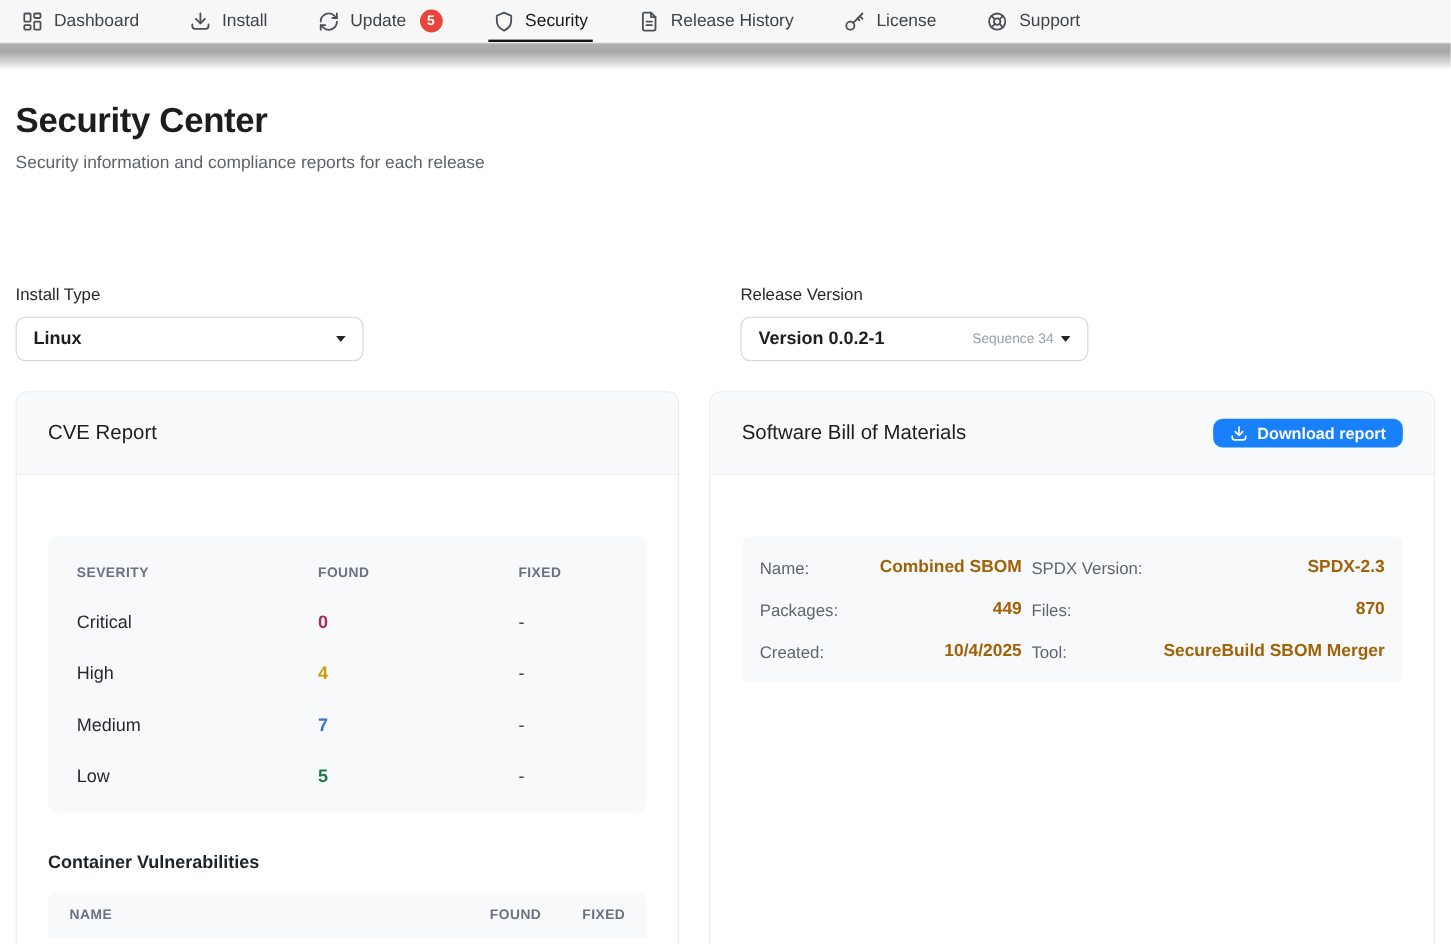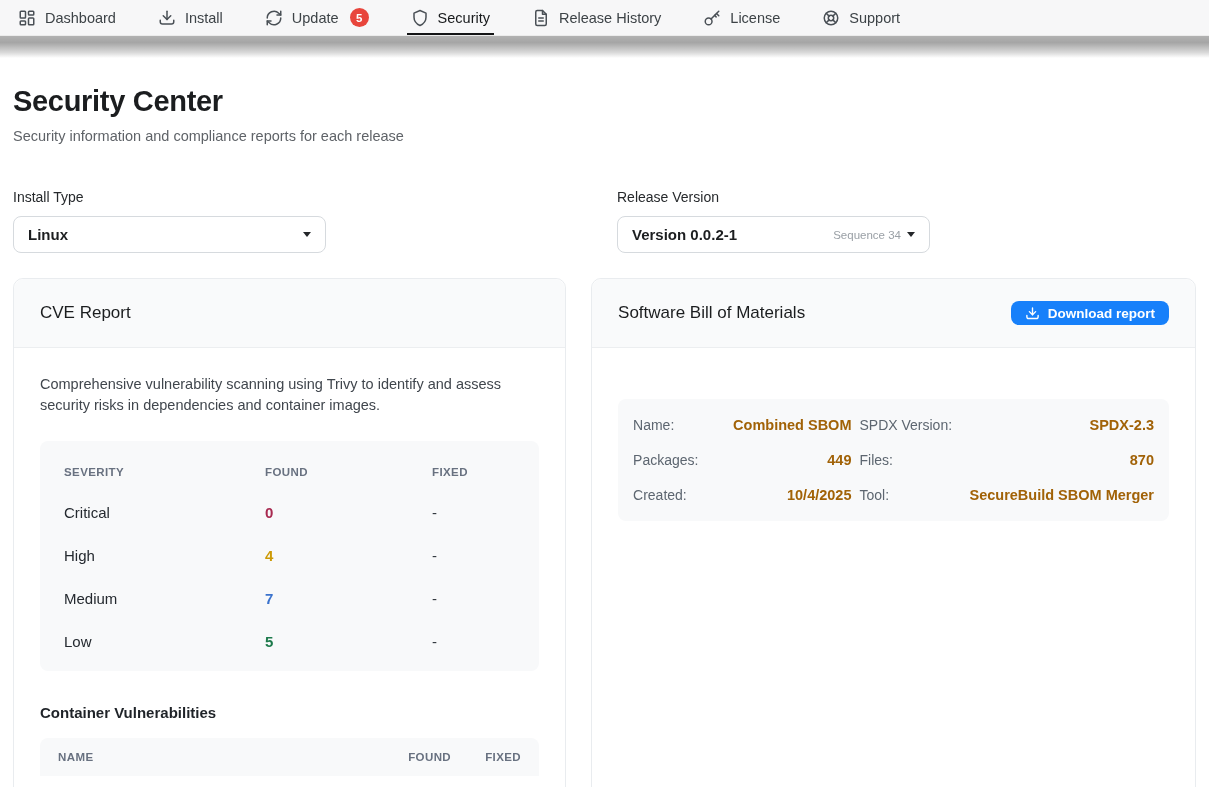--- a/index.html
+++ b/index.html
@@ -23,22 +23,22 @@
   .scroll-shadow { height:22px;
     background:linear-gradient(180deg,#b2b2b2 0%,#a5a5a5 30%,#d9d9d9 75%,#ffffff 100%); }
 
   
   .page { padding:0 13px; }
   .page-title { font-size:29px; font-weight:700; letter-spacing:-.3px;
     color:#1b1d1f; margin-top:27px; }
   .page-subtitle { font-size:14.5px; color:#5f6368; margin-top:10px; }
 
   .filters { display:grid; grid-template-columns:1fr 1fr; column-gap:25px; margin-top:45px; }
-  .field-label { font-size:14px; color:#26292c; margin-bottom:11px; }
-  .select { width:313px; height:37px; border:1px solid #d6dade; border-radius:8px;
+  .field-label { font-size:14px; color:#26292c; margin-bottom:11px;margin-top:48px; }
+  .select { width:290px; height:37px; border:1px solid #d6dade; border-radius:8px;
     background:#fff; display:flex; align-items:center; padding:0 14px;
     cursor:pointer; }
   .select .sel-value { font-size:15px; font-weight:700; color:#1c1e20; flex:1; }
   .sel-meta { font-size:11.5px; color:#9aa0a6; margin-right:6px; }
   .caret { width:0; height:0; border-left:4.5px solid transparent;
     border-right:4.5px solid transparent; border-top:5.5px solid #24272a; }
 
   
   .cards { display:grid; grid-template-columns:1fr 1fr; column-gap:25px;
     margin-top:25px; align-items:start; }
@@ -198,21 +198,20 @@
     </div>
   </div>
 
   <div class="cards">
 
     <section class="card">
       <div class="card-header">
         <span class="card-title">CVE Report</span>
       </div>
       <div class="card-body">
-        <p class="card-desc">Comprehensive vulnerability scanning using Trivy to identify and assess security risks in dependencies and container images.</p>
 
         <div class="sev-panel">
           <div class="sev-row">
             <span class="th">Severity</span>
             <span class="th">Found</span>
             <span class="th">Fixed</span>
           </div>
           <div class="sev-row">
             <span class="sev-name">Critical</span>
             <span class="sev-num c-critical">0</span>

